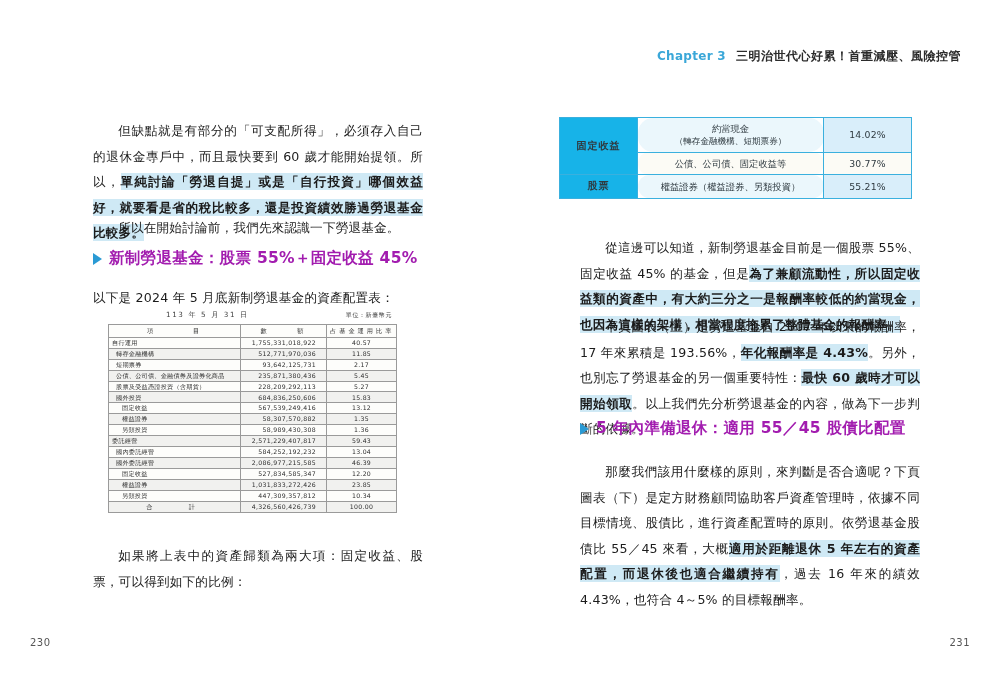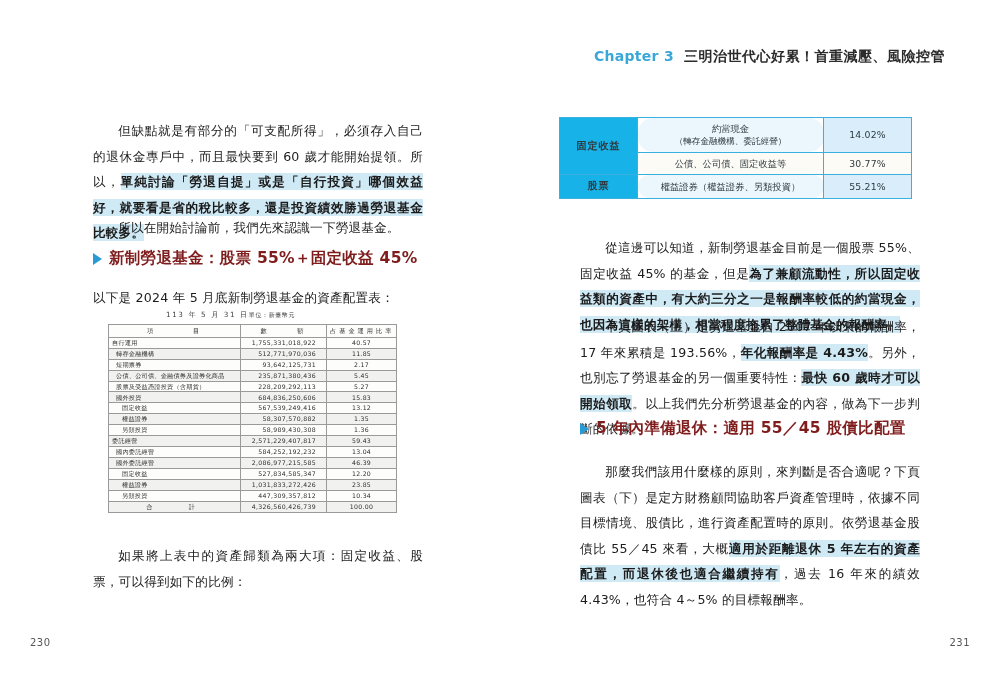--- a/index.html
+++ b/index.html
@@ -25,22 +25,22 @@
     position: relative;
     width: 500px;
     height: 676px;
     box-sizing: border-box;
   }
 
   
   .running-head {
     position: absolute;
     top: 48px;
-    right: 55px;
-    font-size: 14px;
+    right: 39px;
+    font-size: 12px;
     letter-spacing: 0.5px;
     white-space: nowrap;
     color: #2b2b2b;
     font-weight: bold;
   }
   .running-head .chap {
     color: #3aa7d8;
     font-weight: bold;
     margin-right: 10px;
     letter-spacing: 0.3px;
@@ -72,21 +72,21 @@
     font-weight: bold;
     padding: 1px 0;
     box-decoration-break: clone;
     -webkit-box-decoration-break: clone;
   }
 
   
   .section-head {
     font-size: 15.5px;
     font-weight: bold;
-    color: #7f1d1d;
+    color: #a21caf;
     letter-spacing: 0.3px;
     white-space: nowrap;
     display: flex;
     align-items: center;
     gap: 7px;
   }
   .tri {
     width: 0; height: 0;
     border-left: 9px solid #2a9ad4;
     border-top: 6px solid transparent;
@@ -96,20 +96,21 @@
 
   
   .scan-table-wrap {
     position: absolute;
     left: 108px;
     top: 310px;
     width: 288px;
   }
   .scan-meta {
     display: flex;
+    justify-content: space-between;
     align-items: flex-end;
     font-size: 7.2px;
     color: #3d3d3d;
     padding: 0 4px 4px 0;
     letter-spacing: 1px;
   }
   .scan-meta .date { margin-left: 58px; letter-spacing: 1.6px;}
   .scan-meta .unit { font-size: 6px; letter-spacing: 0.6px; }
 
   table.scan {
@@ -339,21 +340,21 @@
         <colgroup>
             <col class="b1">
             <col class="b2">
             <col class="b3">
           </colgroup>
         <tbody id="blue-body">
             <tr>
               <td class="cat" rowspan="2">固定收益</td>
               <td class="desc">
                 <span style="display: block;">約當現金</span>
-                <span class="sub">（轉存金融機構、委託經營）</span>
+                <span class="sub">（轉存金融機構、短期票券）</span>
               </td>
               <td class="val">14.02%</td>
             </tr>
             <tr>
               <td class="desc alt">公債、公司債、固定收益等</td>
               <td class="val alt">30.77%</td>
             </tr>
             <tr>
               <td class="cat">股票</td>
               <td class="desc">權益證券（權益證券、另類投資）</td>

